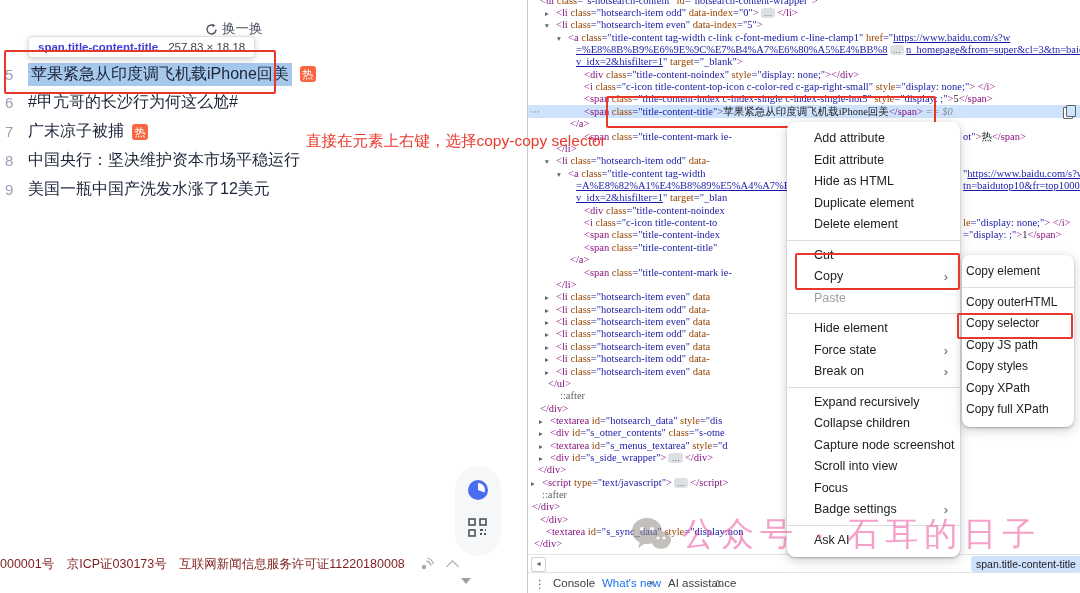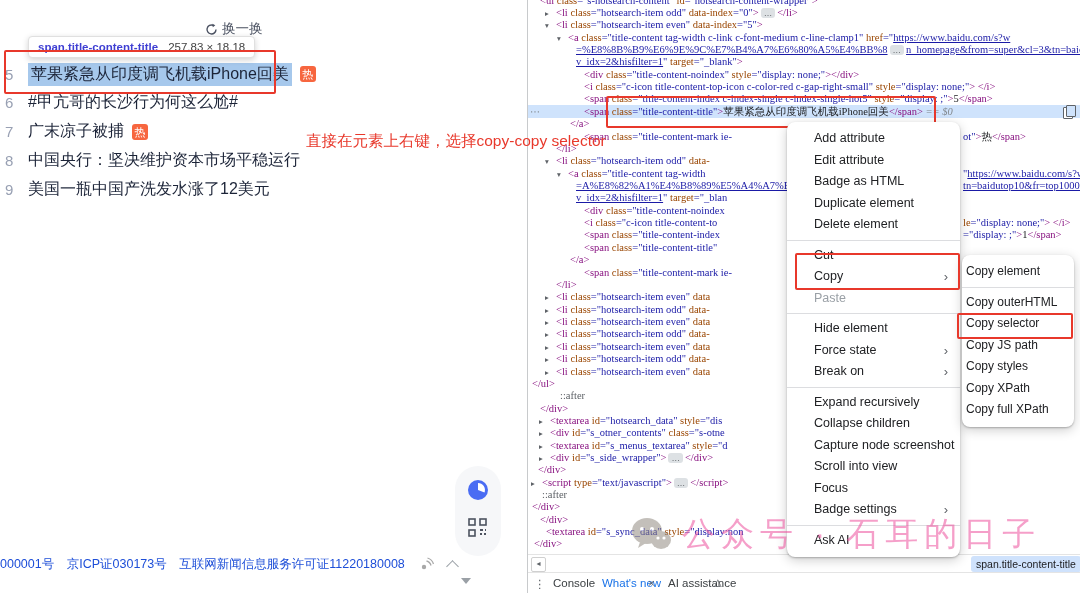--- a/index.html
+++ b/index.html
@@ -19,21 +19,21 @@
   .hot-rank{width:14px;margin-left:5px;color:#98a0b3;font-size:15px;flex:none;}
   .hot-title{margin-left:9px;white-space:nowrap;}
   .hot-title.hl{background:#a6c8ec;padding:1px 3px;}
   .hot-badge{margin-left:8px;width:16px;height:16px;border-radius:3px;background:#f7663f;color:#fff;
              font-size:11px;line-height:16px;text-align:center;flex:none;}
   .annotation{position:absolute;left:306px;top:131px;z-index:45;color:#e8382b;font-size:15.5px;white-space:nowrap;}
   .side-pill{position:absolute;left:455px;top:466px;width:46px;height:90px;background:#f6f7f9;border-radius:23px;}
   .side-pill .clock{position:absolute;left:11px;top:12px;}
   .side-pill .qr{position:absolute;left:13px;top:52px;}
   .page-footer{position:absolute;left:0;top:556px;display:flex;align-items:center;gap:14px;
-               color:#1d4ed8;font-size:12.5px;white-space:nowrap;}
+               color:#7f1d1d;font-size:12.5px;white-space:nowrap;}
   .chev-up{display:inline-block;width:8px;height:8px;border-left:1.5px solid #9aa0a6;border-top:1.5px solid #9aa0a6;
            transform:rotate(45deg);margin-top:3px;}
   .pg-caret{position:absolute;left:461px;top:578px;width:0;height:0;border-left:5px solid transparent;
             border-right:5px solid transparent;border-top:6px solid #9aa0a6;}
 
   
   .divider{position:absolute;left:527px;top:0;width:1px;height:593px;background:#c8cacc;}
   #devtools{position:absolute;left:528px;top:0;width:552px;height:593px;background:#fff;}
   #code-panel{position:absolute;left:0;top:0;width:552px;height:554px;overflow:hidden;
               font-family:"Liberation Serif","DejaVu Serif",serif;font-size:10.5px;}
@@ -208,21 +208,21 @@
       <div class="code-line" style="top: 254px; left: 42px;"><span class="tk-t">&lt;/a&gt;</span></div>
       <div class="code-line" style="top: 267px; left: 56px;"><span class="tk-t">&lt;span</span><span class="tk-a"> class</span><span class="tk-v">="title-content-mark ie-</span></div>
       <div class="code-line" style="top: 279px; left: 28px;"><span class="tk-t">&lt;/li&gt;</span></div>
       <div class="code-line" style="top: 291px; left: 28px;"><span class="tk-ar">▸</span><span class="tk-t">&lt;li</span><span class="tk-a"> class</span><span class="tk-v">="hotsearch-item even"</span><span class="tk-a"> data</span></div>
       <div class="code-line" style="top: 304px; left: 28px;"><span class="tk-ar">▸</span><span class="tk-t">&lt;li</span><span class="tk-a"> class</span><span class="tk-v">="hotsearch-item odd"</span><span class="tk-a"> data-</span></div>
       <div class="code-line" style="top: 316px; left: 28px;"><span class="tk-ar">▸</span><span class="tk-t">&lt;li</span><span class="tk-a"> class</span><span class="tk-v">="hotsearch-item even"</span><span class="tk-a"> data</span></div>
       <div class="code-line" style="top: 328px; left: 28px;"><span class="tk-ar">▸</span><span class="tk-t">&lt;li</span><span class="tk-a"> class</span><span class="tk-v">="hotsearch-item odd"</span><span class="tk-a"> data-</span></div>
       <div class="code-line" style="top: 341px; left: 28px;"><span class="tk-ar">▸</span><span class="tk-t">&lt;li</span><span class="tk-a"> class</span><span class="tk-v">="hotsearch-item even"</span><span class="tk-a"> data</span></div>
       <div class="code-line" style="top: 353px; left: 28px;"><span class="tk-ar">▸</span><span class="tk-t">&lt;li</span><span class="tk-a"> class</span><span class="tk-v">="hotsearch-item odd"</span><span class="tk-a"> data-</span></div>
       <div class="code-line" style="top: 366px; left: 28px;"><span class="tk-ar">▸</span><span class="tk-t">&lt;li</span><span class="tk-a"> class</span><span class="tk-v">="hotsearch-item even"</span><span class="tk-a"> data</span></div>
-      <div class="code-line" style="top: 378px; left: 4px;"><span class="tk-t">&lt;/ul&gt;</span></div>
+      <div class="code-line" style="top: 378px; left: 20px;"><span class="tk-t">&lt;/ul&gt;</span></div>
       <div class="code-line" style="top: 390px; left: 32px;"><span class="tk-e2">::after</span></div>
       <div class="code-line" style="top: 403px; left: 12px;"><span class="tk-t">&lt;/div&gt;</span></div>
       <div class="code-line" style="top: 415px; left: 22px;"><span class="tk-ar">▸</span><span class="tk-t">&lt;textarea</span><span class="tk-a"> id</span><span class="tk-v">="hotsearch_data"</span><span class="tk-a"> style</span><span class="tk-v">="dis</span></div>
       <div class="code-line" style="top: 427px; left: 22px;"><span class="tk-ar">▸</span><span class="tk-t">&lt;div</span><span class="tk-a"> id</span><span class="tk-v">="s_otner_contents"</span><span class="tk-a"> class</span><span class="tk-v">="s-otne</span></div>
       <div class="code-line" style="top: 440px; left: 22px;"><span class="tk-ar">▸</span><span class="tk-t">&lt;textarea</span><span class="tk-a"> id</span><span class="tk-v">="s_menus_textarea"</span><span class="tk-a"> style</span><span class="tk-v">="d</span></div>
       <div class="code-line" style="top: 452px; left: 22px;"><span class="tk-ar">▸</span><span class="tk-t">&lt;div</span><span class="tk-a"> id</span><span class="tk-v">="s_side_wrapper"</span><span class="tk-t">&gt;</span><span class="tk-e">…</span><span class="tk-t">&lt;/div&gt;</span></div>
       <div class="code-line" style="top: 464px; left: 10px;"><span class="tk-t">&lt;/div&gt;</span></div>
       <div class="code-line" style="top: 477px; left: 14px;"><span class="tk-ar">▸</span><span class="tk-t">&lt;script</span><span class="tk-a"> type</span><span class="tk-v">="text/javascript"</span><span class="tk-t">&gt;</span><span class="tk-e">…</span><span class="tk-t">&lt;/script&gt;</span></div>
       <div class="code-line" style="top: 489px; left: 14px;"><span class="tk-e2">::after</span></div>
       <div class="code-line" style="top: 501px; left: 4px;"><span class="tk-t">&lt;/div&gt;</span></div>
@@ -248,21 +248,21 @@
     <span class="tb-new">What's new</span>
     <span class="tb-close">×</span>
     <span class="tb-ai">AI assistance</span>
     <span class="tb-ai-ic">△</span>
   </div>
 </div>
 
 <div class="ctx" id="ctx-menu">
     <div class="ctx-item">Add attribute</div>
     <div class="ctx-item">Edit attribute</div>
-    <div class="ctx-item">Badge as HTML</div>
+    <div class="ctx-item">Hide as HTML</div>
     <div class="ctx-item">Duplicate element</div>
     <div class="ctx-item">Delete element</div>
     <div class="ctx-sep"></div>
     <div class="ctx-item">Cut</div>
     <div class="ctx-item">Copy<span class="sub-arrow">›</span></div>
     <div class="ctx-item disabled">Paste</div>
     <div class="ctx-sep"></div>
     <div class="ctx-item">Hide element</div>
     <div class="ctx-item">Force state<span class="sub-arrow">›</span></div>
     <div class="ctx-item">Break on<span class="sub-arrow">›</span></div>

